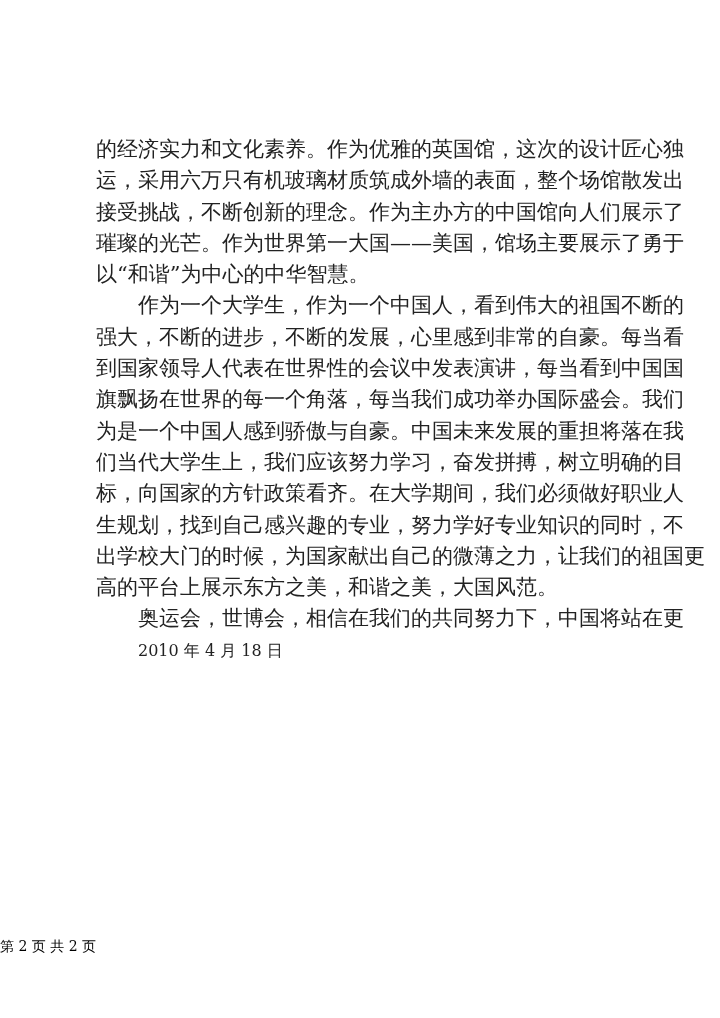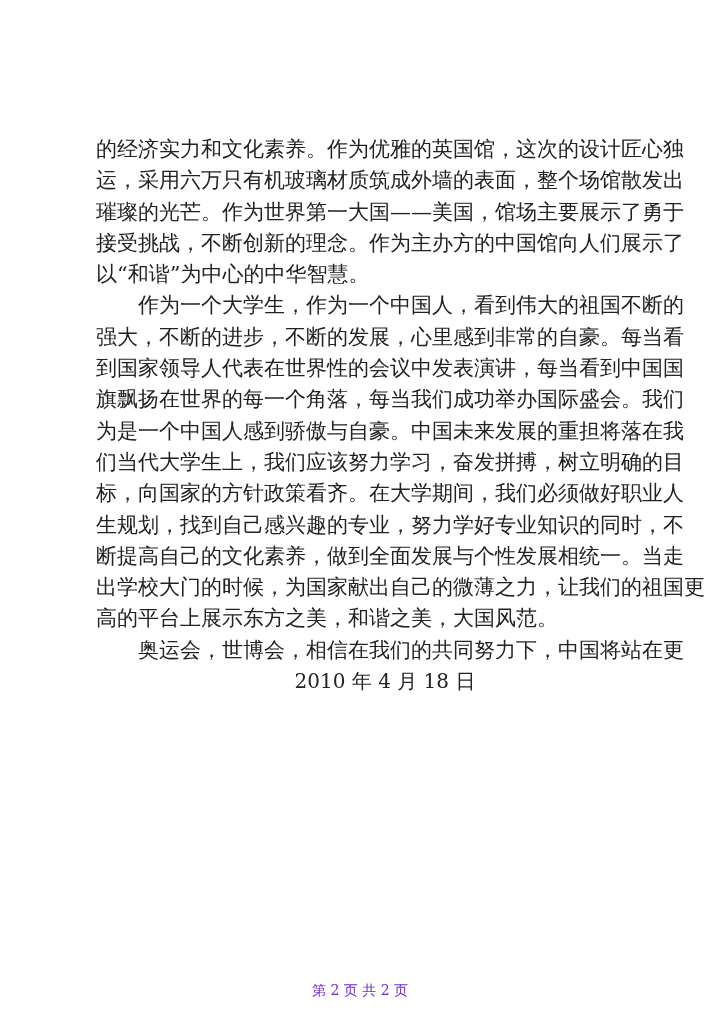--- a/index.html
+++ b/index.html
@@ -39,59 +39,57 @@
     }
     .line.last {
       text-align-last: left;
     }
     .line.indent {
       padding-left: 42px;
     }
     .date-line {
       height: 31.3px;
       line-height: 31.3px;
-      font-size: 20px;
+      font-size: 16px;
       padding-left: 42px;
       white-space: nowrap;
-      text-align: center;
     }
     .footer {
       position: absolute;
-      top: 982px;
+      top: 938px;
       left: 0;
       width: 720px;
-      text-align: center;
+      text-align: left;
       font-size: 14px;
-      color: #6d28d9;
+      color: #000000;
     }
   </style>
 </head>
 <body>
 
 <div class="page">
   <div class="body-text">
 
     <div>
       <div class="line">的经济实力和文化素养。作为优雅的英国馆，这次的设计匠心独</div>
       <div class="line">运，采用六万只有机玻璃材质筑成外墙的表面，整个场馆散发出</div>
+      <div class="line">接受挑战，不断创新的理念。作为主办方的中国馆向人们展示了</div>
       <div class="line">璀璨的光芒。作为世界第一大国——美国，馆场主要展示了勇于</div>
-      <div class="line">接受挑战，不断创新的理念。作为主办方的中国馆向人们展示了</div>
       <div class="line last">以“和谐”为中心的中华智慧。</div>
     </div>
 
     <div>
       <div class="line indent">作为一个大学生，作为一个中国人，看到伟大的祖国不断的</div>
       <div class="line">强大，不断的进步，不断的发展，心里感到非常的自豪。每当看</div>
       <div class="line">到国家领导人代表在世界性的会议中发表演讲，每当看到中国国</div>
       <div class="line">旗飘扬在世界的每一个角落，每当我们成功举办国际盛会。我们</div>
       <div class="line">为是一个中国人感到骄傲与自豪。中国未来发展的重担将落在我</div>
       <div class="line">们当代大学生上，我们应该努力学习，奋发拼搏，树立明确的目</div>
       <div class="line">标，向国家的方针政策看齐。在大学期间，我们必须做好职业人</div>
       <div class="line">生规划，找到自己感兴趣的专业，努力学好专业知识的同时，不</div>
-      <div class="line">断提高自己的文化素养，做到全面发展与个性发展相统一。当走</div>
       <div class="line">出学校大门的时候，为国家献出自己的微薄之力，让我们的祖国更</div>
     </div>
 
     <div>
       <div class="line last">高的平台上展示东方之美，和谐之美，大国风范。</div>
       <div class="line indent">奥运会，世博会，相信在我们的共同努力下，中国将站在更</div>
     </div>
 
     <div class="date-line">2010 年 4 月 18 日</div>
   </div>

